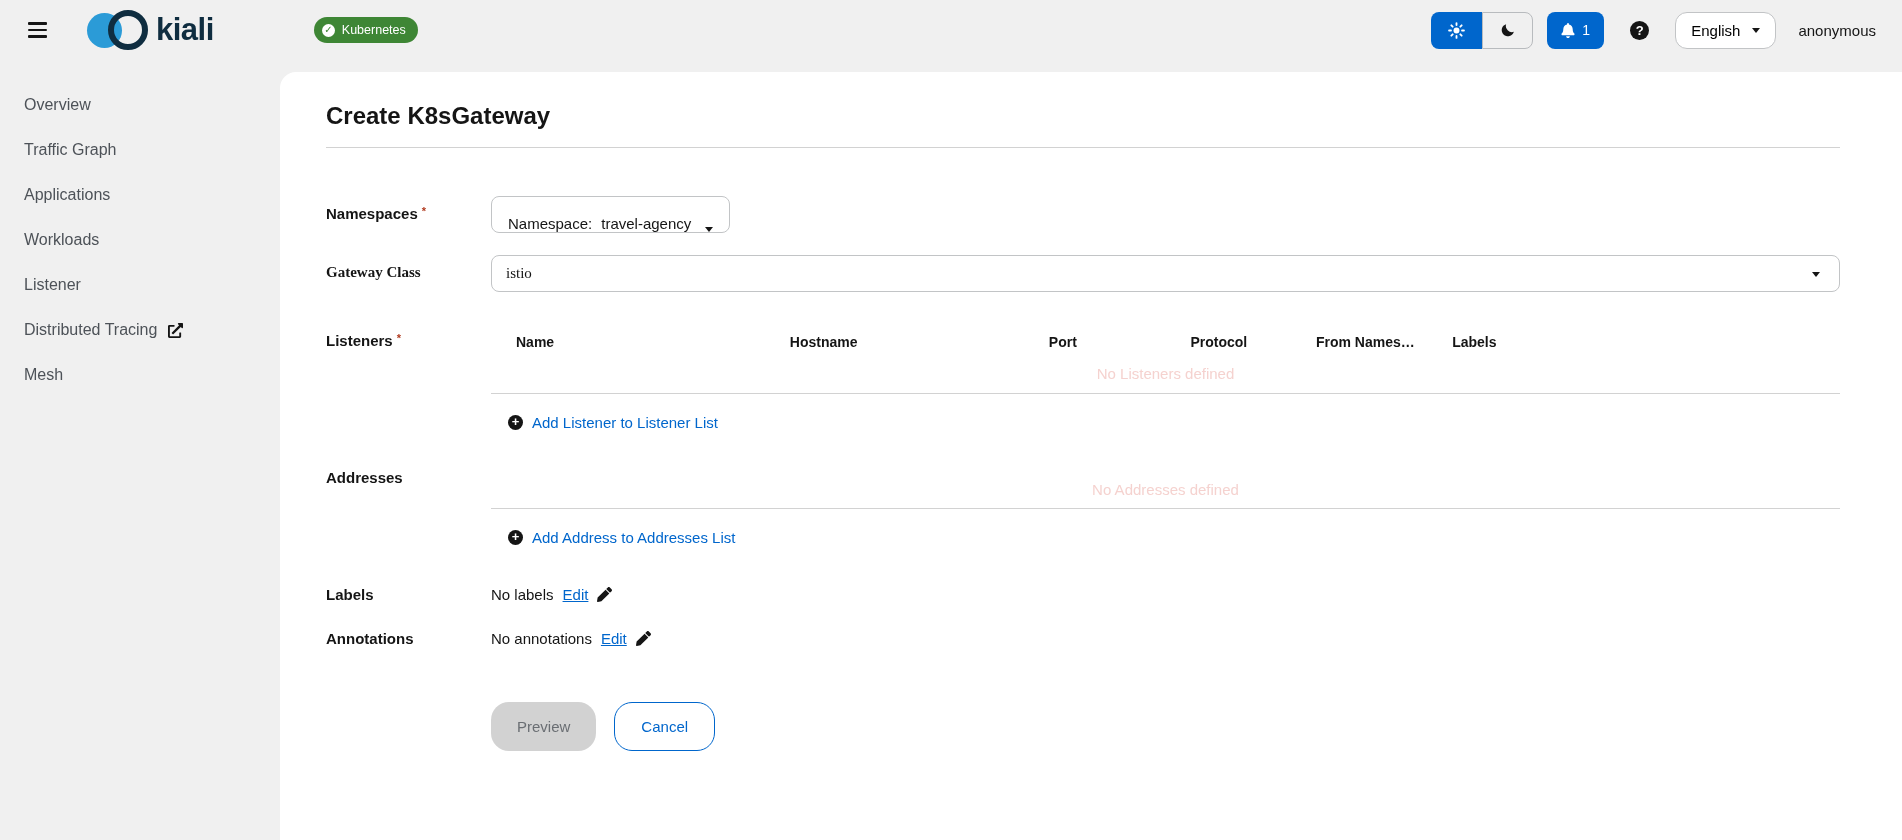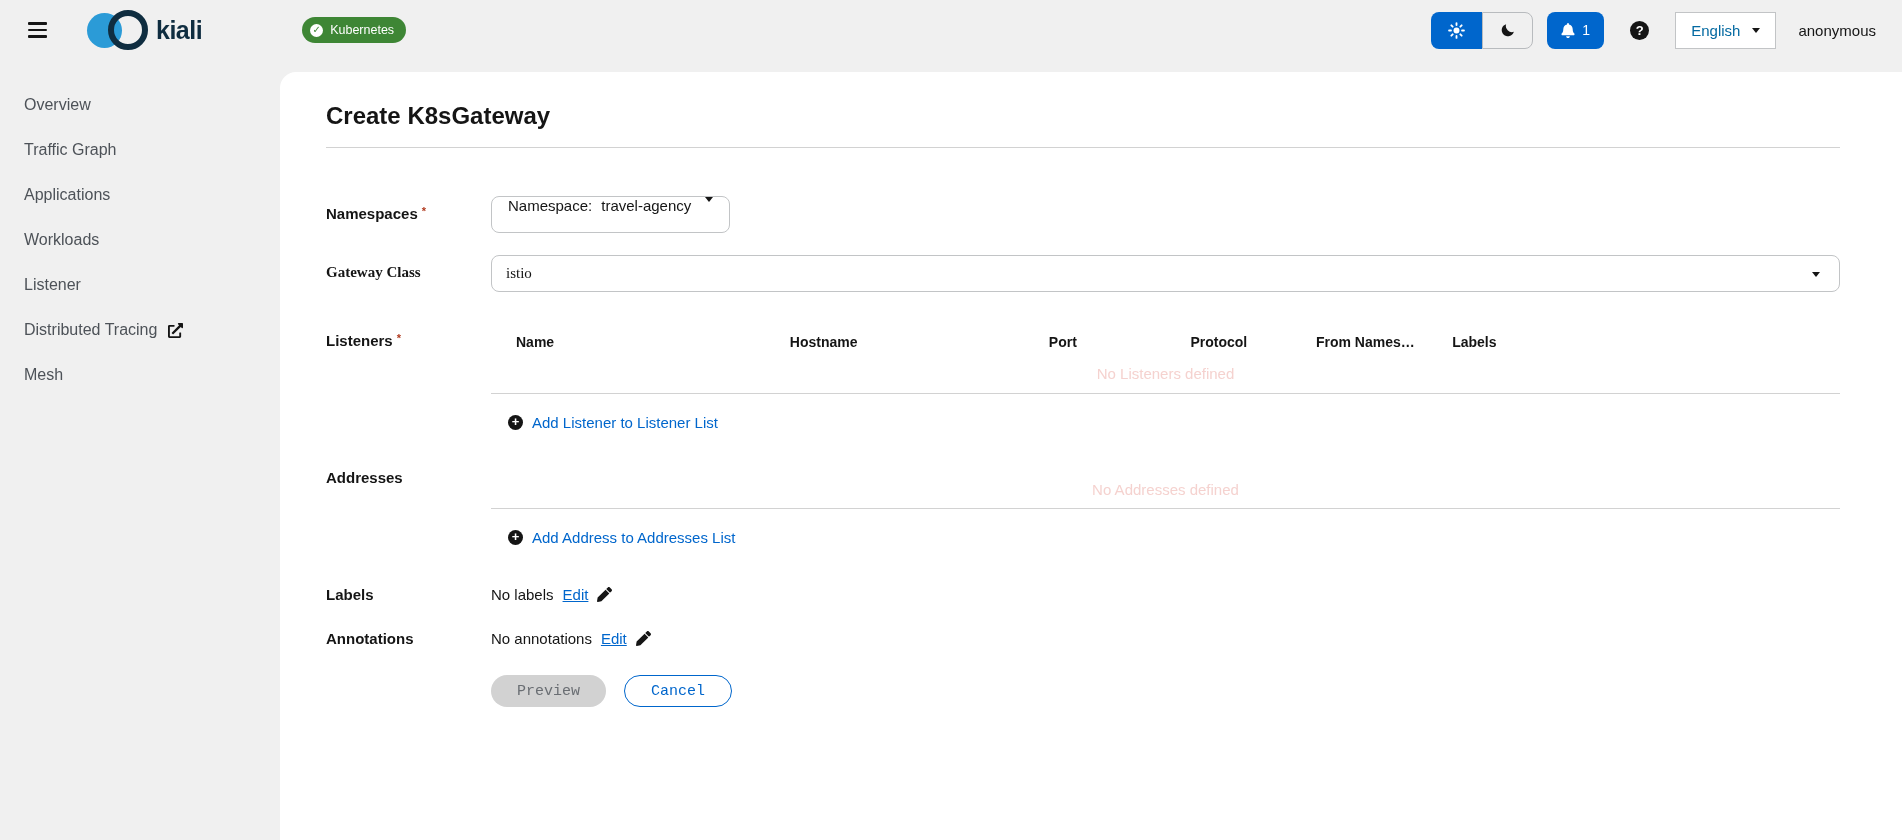--- a/index.html
+++ b/index.html
@@ -14,36 +14,36 @@
 
   
   .masthead { height: 60px; flex: 0 0 60px; display: flex; align-items: center; justify-content: space-between; padding: 0 26px 0 22px; }
   .mh-left, .mh-right { display: flex; align-items: center; }
   .hamburger { background: none; border: none; cursor: pointer; padding: 6px; display: flex; flex-direction: column; gap: 4px; }
   .hamburger span { display: block; width: 19px; height: 2.5px; background: #151515; border-radius: 1px; }
   .brand { display: flex; align-items: center; margin-left: 34px; position: relative; }
   .logo-circles { position: relative; width: 62px; height: 42px; }
   .logo-solid { position: absolute; left: 0; top: 4px; width: 35px; height: 35px; border-radius: 50%; background: #2b9bd7; }
   .logo-ring { position: absolute; left: 21px; top: 1px; width: 40px; height: 40px; border-radius: 50%; border: 6px solid #0f2d40; }
-  .brand-text { font-size: 25px; font-weight: 700; color: #0f2d40; letter-spacing: -0.5px; margin-left: 7px; }
+  .brand-text { font-size: 31px; font-weight: 700; color: #0f2d40; letter-spacing: -0.5px; margin-left: 7px; }
   .k8s-badge { display: flex; align-items: center; gap: 7px; background: #3e8635; color: #fff; border: none; cursor: pointer;
                height: 26px; padding: 0 12px 0 8px; border-radius: 13px; font-size: 12.5px; margin-left: 100px; font-family: inherit; }
   .check-icon { width: 13px; height: 13px; border-radius: 50%; background: #fff; color: #3e8635; font-size: 10px; font-weight: 700;
                 display: flex; align-items: center; justify-content: center; line-height: 1; }
 
   .theme-toggle { display: flex; }
   .seg { width: 51px; height: 37px; display: flex; align-items: center; justify-content: center; cursor: pointer; background: #f0f0f0; border: none; }
   .seg-light { background: #0066cc; border-radius: 8px 0 0 8px; }
   .seg-dark  { background: #f0f0f0; border: 1px solid #b8bbbe; border-radius: 0 8px 8px 0; }
   .bell-btn { display: flex; align-items: center; gap: 7px; background: #0066cc; border: none; color: #fff; height: 37px; width: 57px;
               border-radius: 8px; margin-left: 14px; font-size: 14px; cursor: pointer; justify-content: center; font-family: inherit; }
   .help-icon { width: 19px; height: 19px; border-radius: 50%; background: #151515; color: #fff; font-size: 13px; font-weight: 700;
                display: flex; align-items: center; justify-content: center; margin-left: 26px; cursor: pointer; line-height: 1; }
-  .lang-dd { display: flex; align-items: center; gap: 12px; background: #fff; border: 1px solid #c2c4c6; border-radius: 0;
-             height: 37px; padding: 0 15px; font-size: 15px; color: #0369a1; margin-left: 26px; cursor: pointer; font-family: inherit; }
+  .lang-dd { display: flex; align-items: center; gap: 12px; background: #fff; border: 1px solid #c2c4c6; border-radius: 12px;
+             height: 37px; padding: 0 15px; font-size: 15px; color: #000000; margin-left: 26px; cursor: pointer; font-family: inherit; }
   .caret { width: 0; height: 0; border-left: 4.5px solid transparent; border-right: 4.5px solid transparent; border-top: 5.5px solid #151515; }
   .username { font-size: 15px; margin-left: 22px; color: #151515; }
 
   
   .body-row { flex: 1; display: flex; min-height: 0; }
   .sidebar { width: 280px; flex: 0 0 280px; padding-top: 26px; }
   .nav-item { height: 38px; margin: 0 12px 7px 12px; padding: 0 12px; display: flex; align-items: center; gap: 11px;
               font-size: 16px; color: #4d5258; cursor: pointer; border-radius: 8px; }
   .nav-item.active { background: #fff; color: #151515; }
   .ext-icon { display: flex; align-items: center; }
@@ -54,30 +54,30 @@
   .title-divider { border-bottom: 1px solid #d2d2d2; margin-top: 17px; }
 
   
   .form { margin-top: 48px; }
   .form-row { display: flex; align-items: flex-start; }
   .form-label { width: 165px; flex: 0 0 165px; font-size: 15px; font-weight: 700; color: #151515; padding-top: 9px; }
   .form-label.no-pad { padding-top: 0; }
   .req { color: #b13a1f; font-size: 11px; vertical-align: top; margin-left: 4px; font-weight: 700; }
   .form-control { flex: 1; min-width: 0; }
 
-  .ns-dropdown { display: inline-flex; align-items: flex-start; gap: 9px; height: 37px; padding: 0 16px; background: #fff;
+  .ns-dropdown { display: inline-flex; align-items: flex-end; gap: 9px; height: 37px; padding: 0 16px; background: #fff;
                  border: 1px solid #c2c4c6; border-radius: 8px; font-size: 15px; color: #151515; cursor: pointer; font-family: inherit; }
   .ns-dropdown .caret { margin-left: 5px; }
   .row-gap-1 { margin-bottom: 22px; }
   .row-gap-2 { margin-bottom: 23px; }
   .row-gap-3 { margin-bottom: 40px; font-family: Liberation Serif, serif; }
   .row-gap-4 { margin-bottom: 38px; }
   .row-gap-5 { margin-bottom: 40px; }
   .row-gap-6 { margin-bottom: 27px; }
-  .row-gap-7 { margin-bottom: 28px; }
+  .row-gap-7 { margin-bottom: 55px; }
 
   .name-wrap { position: relative; }
   .name-input { width: 100%; height: 39px; border: 2px solid #b13a1f; border-radius: 8px; padding: 0 44px 0 14px;
                 font-size: 15px; font-family: inherit; color: #151515; outline: none; background: #fff; }
   .error-icon { position: absolute; right: 14px; top: 50%; transform: translateY(-50%); display: flex; }
 
   .gc-select { position: relative; width: 100%; height: 37px; border: 1px solid #c2c4c6; border-radius: 8px; background: #fff;
                display: flex; align-items: center; padding: 0 44px 0 14px; font-size: 15px; color: #151515; cursor: pointer; }
   .gc-select .caret { position: absolute; right: 19px; top: 50%; margin-top: -2px; }
 
@@ -94,21 +94,21 @@
   .plus-icon { width: 15px; height: 15px; border-radius: 50%; background: #151515; color: #fff; font-size: 13px; font-weight: 700;
                display: flex; align-items: center; justify-content: center; line-height: 0; padding-bottom: 1px; }
 
   .inline-row { display: flex; align-items: center; }
   .inline-row .form-label { padding-top: 0; }
   .inline-val { display: flex; align-items: center; gap: 9px; font-size: 15px; color: #151515; text-align: center; }
   .edit-link { color: #0066cc; text-decoration: underline; font-size: 15px; cursor: pointer; }
   .pencil { display: flex; align-items: center; cursor: pointer; }
 
   .actions-row { display: flex; align-items: center; gap: 18px; margin-left: 165px; }
-  .btn { height: 32px; border-radius: 18px; font-size: 15px; font-family: Liberation Mono, monospace; display: flex; align-items: center;
+  .btn { height: 49px; border-radius: 18px; font-size: 15px; font-family: Liberation Sans, sans-serif; display: flex; align-items: center;
          justify-content: center; cursor: pointer; }
   .btn-preview { background: #d2d2d2; color: #6a6e73; border: none; padding: 0 26px; cursor: not-allowed; }
   .btn-cancel { background: #fff; color: #0066cc; border: 1px solid #0066cc; padding: 0 26px; }
 </style>
 </head>
 <body>
 
 <div class="app">
 
   <header class="masthead">

